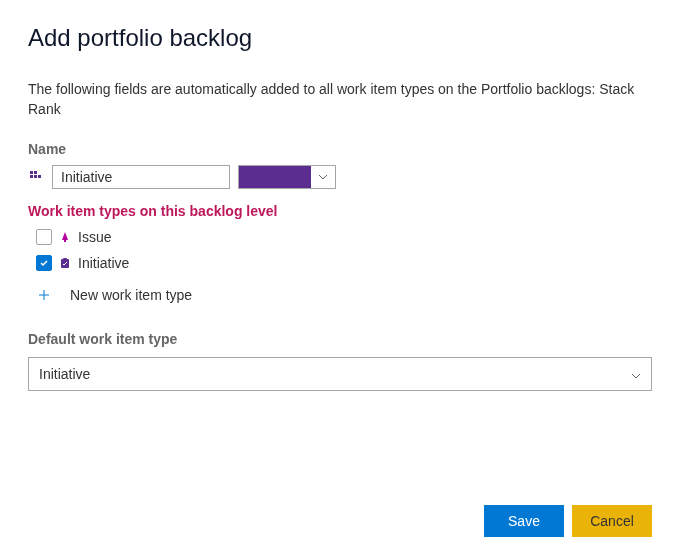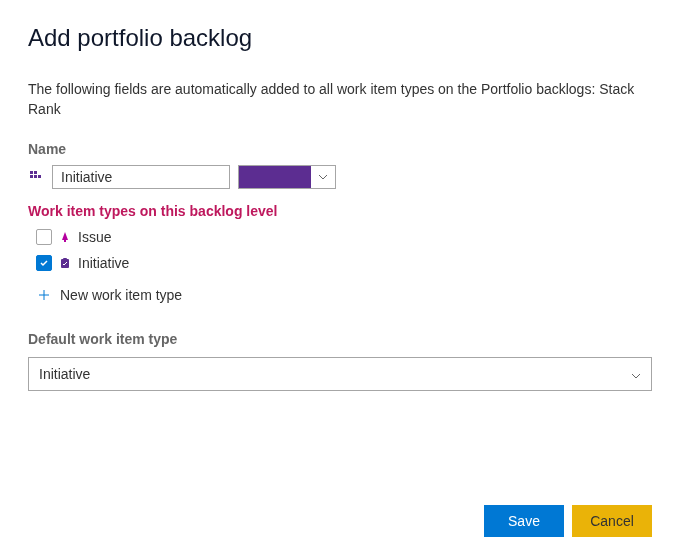--- a/index.html
+++ b/index.html
@@ -111,21 +111,21 @@
       width: 14px;
       height: 14px;
       display: flex;
       align-items: center;
       justify-content: center;
     }
     .wit-label { color: #333; }
     .add-wit {
       display: flex;
       align-items: center;
-      gap: 8px;
+      gap: 18px;
       font-size: 14px;
       color: #333;
       cursor: pointer;
       padding: 6px 6px 6px 8px;
       margin-bottom: 22px;
     }
     .add-icon {
       width: 16px;
       height: 16px;
       color: #0078d4;

